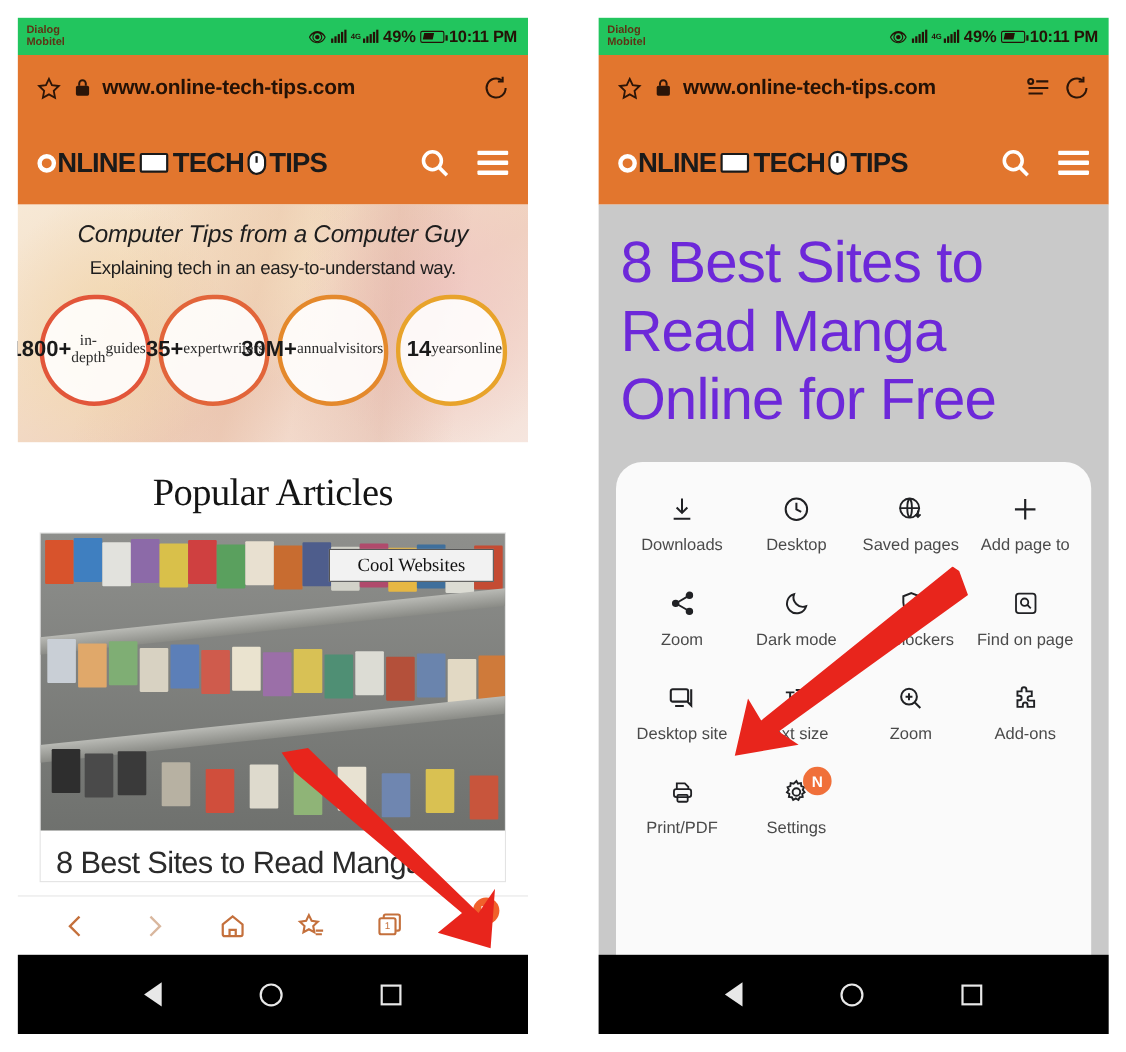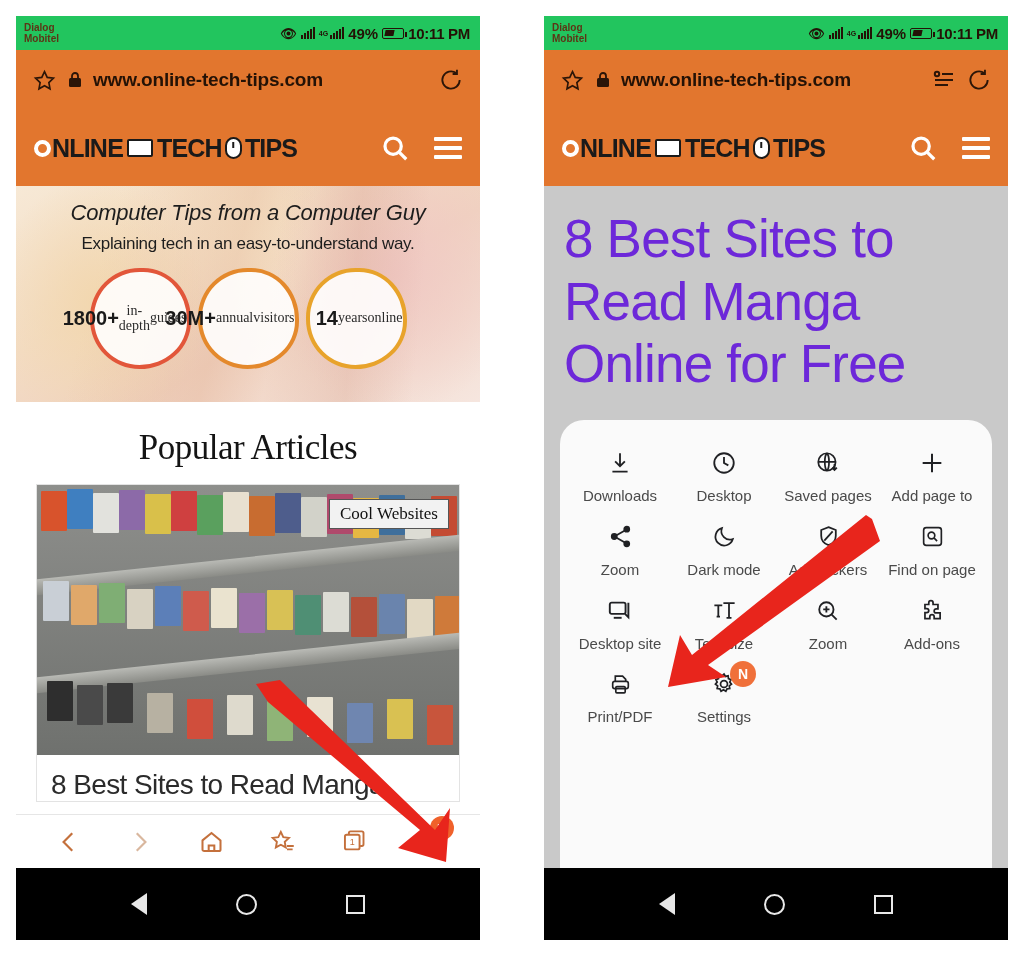--- a/index.html
+++ b/index.html
@@ -105,21 +105,21 @@
   .popular-title{font-family:"Liberation Serif",serif;font-size:35px;text-align:center;
                  color:#141414;margin:26px 0 16px;letter-spacing:-.5px;}
   .article-card{margin:0 20px;border:1px solid #e3e3e3;background:#fff;}
   .article-photo{height:270px;position:relative;overflow:hidden;
     background:linear-gradient(#8e8f8c,#6f716e);}
   .article-photo .shelf{position:absolute;left:-10%;width:120%;height:16px;
     background:linear-gradient(#b9bab5,#8a8b86);transform:rotate(-6deg);}
   .article-photo .mags{position:absolute;inset:0;}
   .article-photo .mag{position:absolute;width:26px;height:40px;border-radius:1px;}
   .cat-badge{position:absolute;right:10px;top:14px;background:#f2f2f2;border:1px solid #555;
-    padding:4px 10px;font-family:"Liberation Serif",serif;font-size:17px;color:#111;}
+    padding:4px 25px;font-family:"Liberation Serif",serif;font-size:17px;color:#111;}
   .article-title{font-family:"Liberation Sans",sans-serif;font-size:28px;color:#2b2b2b;
     padding:14px 14px 0;white-space:nowrap;overflow:hidden;letter-spacing:-.6px;}
 
   
   .browserbar{position:absolute;left:0;right:0;bottom:72px;height:54px;background:#fff;
     border-top:1px solid #e6e6e6;display:flex;align-items:center;justify-content:space-around;
     padding:0 18px;}
   .bb-item{position:relative;color:#C4703C;display:flex;align-items:center;justify-content:center;}
   .bb-item.dim{color:#d9b79e;}
   .badge-n{position:absolute;right:-14px;top:-12px;width:24px;height:24px;border-radius:50%;
@@ -133,21 +133,21 @@
     border-right:16px solid #e8e8e8;}
   .nav-home{width:21px;height:21px;border:2.4px solid #e8e8e8;border-radius:50%;}
   .nav-recent{width:19px;height:19px;border:2.4px solid #e8e8e8;}
 
   
   .page-right{position:absolute;top:170px;left:0;right:0;bottom:0;background:#C9C9C9;}
   .big-headline{font-size:53px;line-height:1.18;color:#6d28d9;padding:22px 20px 0;
     letter-spacing:-.8px;}
   .menu-sheet{position:absolute;left:16px;right:16px;top:234px;bottom:48px;background:#FAFAFA;
     border-radius:24px;padding:22px 8px 0;}
-  .menu-grid{display:grid;grid-template-columns:repeat(4,1fr);row-gap:4px;}
+  .menu-grid{display:grid;grid-template-columns:repeat(4,1fr);row-gap:16px;}
   .menu-cell{display:flex;flex-direction:column;align-items:center;gap:9px;
     padding:6px 2px;position:relative;}
   .menu-cell .glyph{height:30px;display:flex;align-items:center;justify-content:center;color:#202124;}
   .menu-cell .lbl{font-size:15px;color:#4a4a4a;text-align:center;line-height:1.25;max-width:96px;}
   .cell-badge{position:absolute;top:-2px;left:50%;margin-left:6px;width:26px;height:26px;
     border-radius:50%;background:#F0703A;color:#fff;font-size:14px;font-weight:700;
     display:flex;align-items:center;justify-content:center;}
 
   
   .arrow-svg{position:absolute;pointer-events:none;}
@@ -236,20 +236,25 @@
 
     <div class="hero">
       <div class="hero-inner">
         <div class="tagline">Computer Tips from a Computer Guy</div>
         <div class="subline">Explaining tech in an easy-to-understand way.</div>
         <div class="stats">
           <div class="stat s1">
             <span class="big">1800+</span>
             <span class="sm">in-depth</span>
             <span class="sm">guides</span>
+          </div>
+          <div class="stat s2">
+            <span class="big">35+</span>
+            <span class="sm">expert</span>
+            <span class="sm">writers</span>
           </div>
           <div class="stat s3">
             <span class="big">30M+</span>
             <span class="sm">annual</span>
             <span class="sm">visitors</span>
           </div>
           <div class="stat s4">
             <span class="big">14</span>
             <span class="sm">years</span>
             <span class="sm">online</span>

